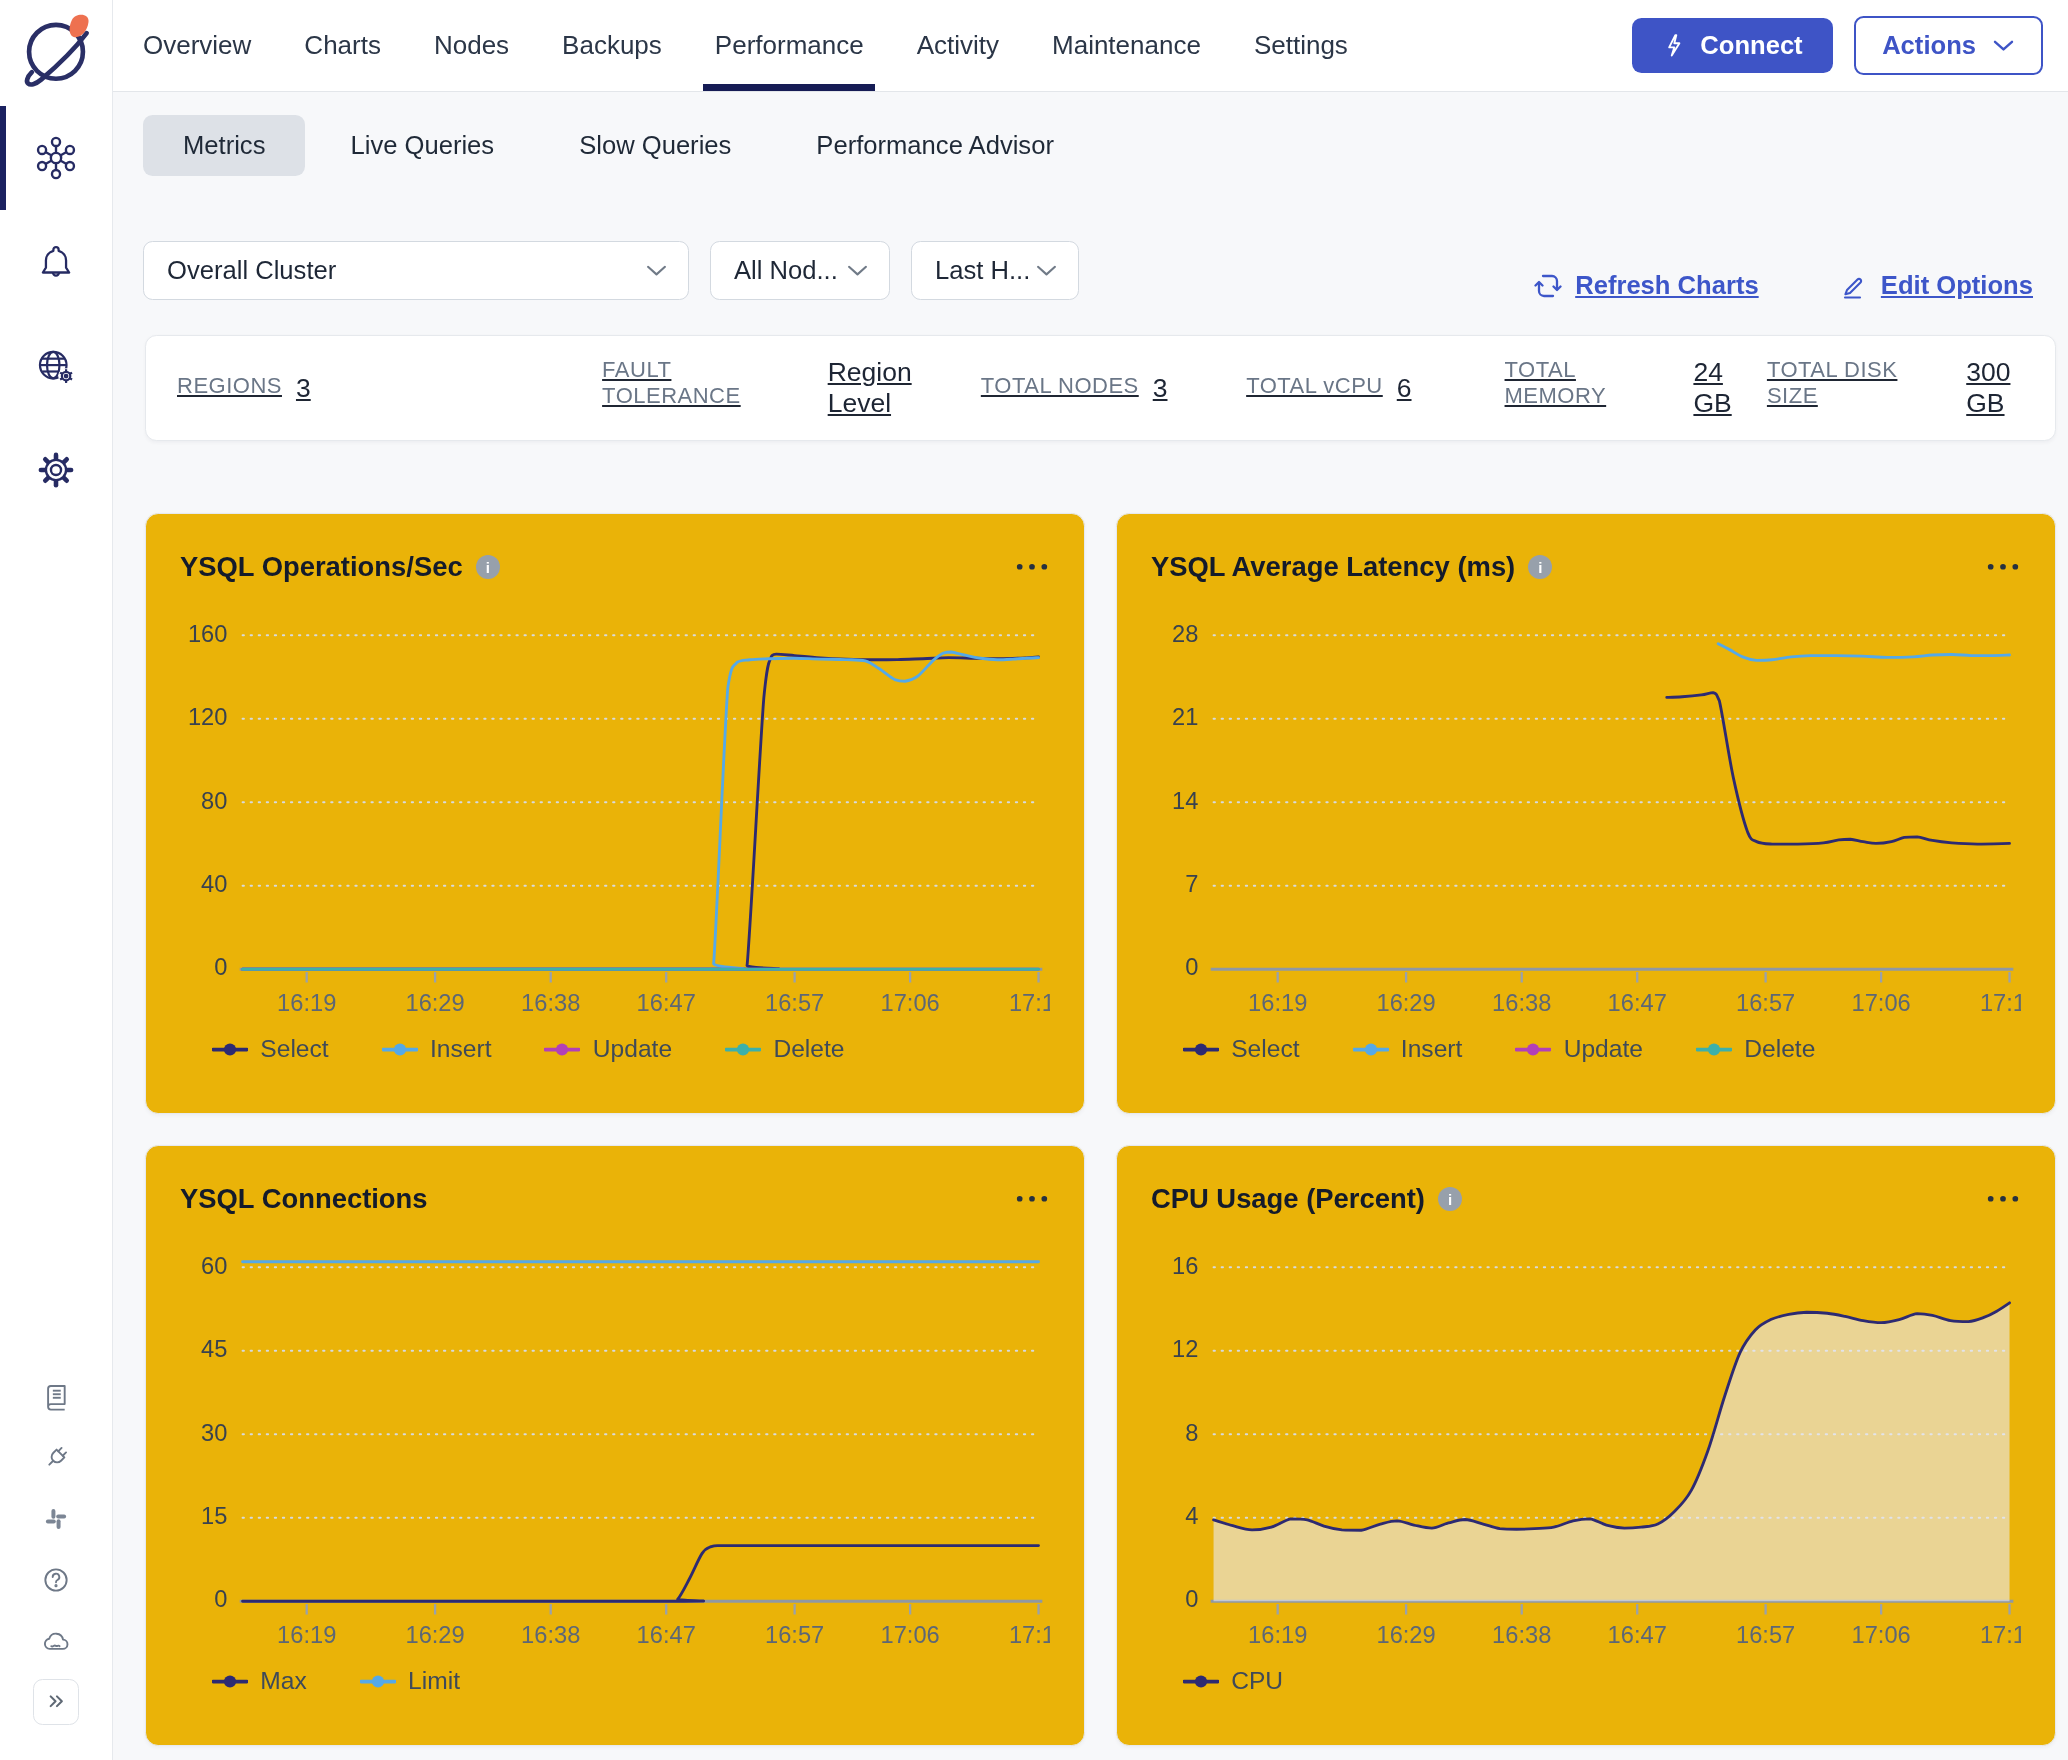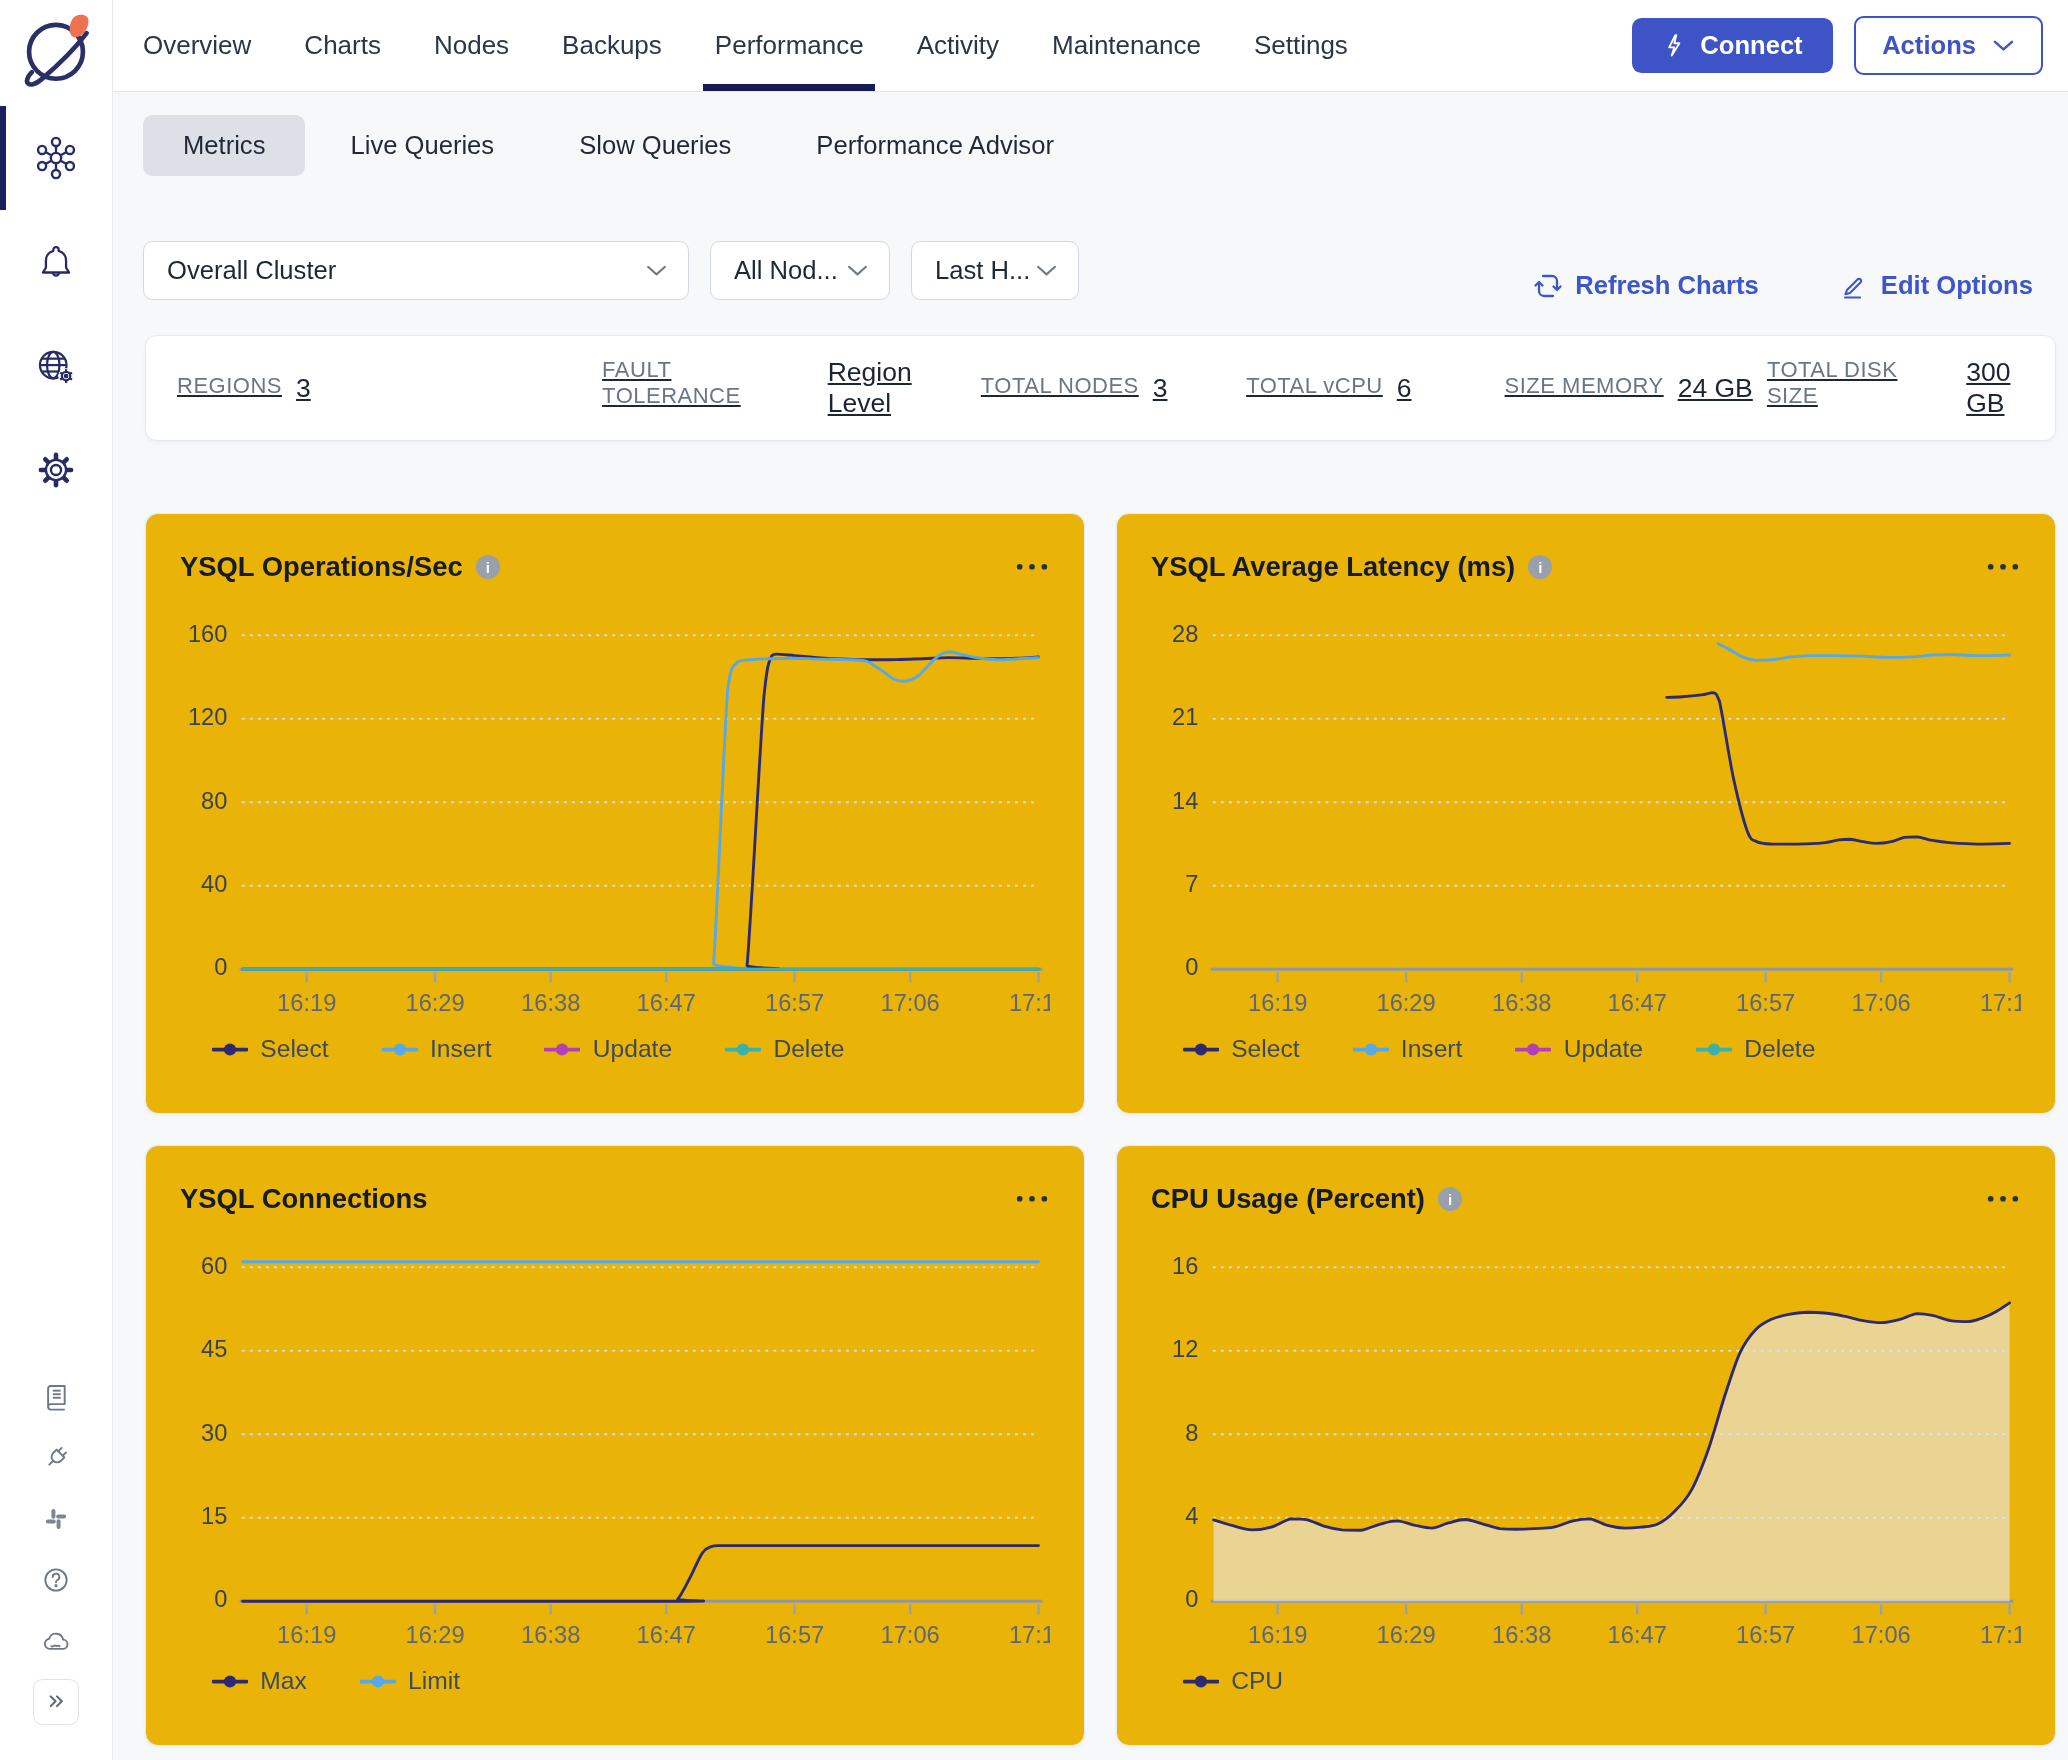--- a/index.html
+++ b/index.html
@@ -29,21 +29,21 @@
   .subtabs{display:flex;align-items:flex-start;margin:23px 0 0 30px;gap:5px;}
   .subtab{font-size:25.6px;color:#1f2937;padding:16px 40px;border-radius:9.5px;cursor:pointer;white-space:nowrap;}
   .subtab.active{background:#dde1e7;}
   
   .filter-row{display:flex;align-items:flex-end;margin:65px 36px 0 30px;}
   .select{height:59px;background:#fff;border:1.4px solid #d3d9e0;border-radius:9.5px;display:flex;align-items:center;justify-content:space-between;padding:0 21px 0 23px;font-size:25.6px;color:#1e2736;cursor:pointer;box-sizing:border-box;}
   .select.cluster{width:546px;margin-right:21px;}
   .select.nodes{width:180px;margin-right:21px;}
   .select.range{width:168px;}
   .link-actions{margin-left:auto;display:flex;gap:81px;align-items:center;}
-  .link-btn{display:flex;align-items:center;gap:13.2px;color:#3d56c9;font-size:25.6px;font-weight:700;cursor:pointer;white-space:nowrap;}
+  .link-btn{display:flex;align-items:center;gap:13.2px;color:#3d56c9;font-size:25.6px;font-weight:700;cursor:pointer;white-space:nowrap;text-decoration:underline;}
   
   .stats-card{margin:35px 13.2px 0 32px;height:106px;background:#fff;border:0.9px solid #e6e9ed;border-radius:11.4px;display:flex;align-items:center;padding-left:31px;box-shadow:0 1.9px 3.8px rgba(16,24,40,.04);box-sizing:border-box;}
   .stat{display:flex;flex-direction:row;gap:14px;text-decoration:underline;}
   .stat-label{font-size:22px;color:#6a7687;letter-spacing:0.5px;}
   .stat-value{font-size:26.5px;color:#1d2534;}
   .stat:nth-child(1){width:431px;}.stat:nth-child(2){width:384px;}.stat:nth-child(3){width:269px;}
   .stat:nth-child(4){width:262px;}.stat:nth-child(5){width:266px;}
   
   .charts-grid{display:grid;grid-template-columns:1fr 1fr;gap:31px;margin:72px 13.2px 16px 32px;}
   .chart-card{background:#eab308;border:0.9px solid #e7eaee;border-radius:13.2px;height:601px;padding:26.5px 34px 0 34px;box-sizing:border-box;box-shadow:0 1.9px 3.8px rgba(16,24,40,.04);}
@@ -263,21 +263,21 @@
     </div>
     <div class="stat">
       <span class="stat-label">TOTAL NODES</span>
       <span class="stat-value">3</span>
     </div>
     <div class="stat">
       <span class="stat-label">TOTAL vCPU</span>
       <span class="stat-value">6</span>
     </div>
     <div class="stat">
-      <span class="stat-label">SIZE MEMORY</span>
+      <span class="stat-label">TOTAL MEMORY</span>
       <span class="stat-value">24 GB</span>
     </div>
     <div class="stat">
       <span class="stat-label">TOTAL DISK SIZE</span>
       <span class="stat-value">300 GB</span>
     </div>
   </div>
 
   <div class="charts-grid">
     <div class="chart-card">

